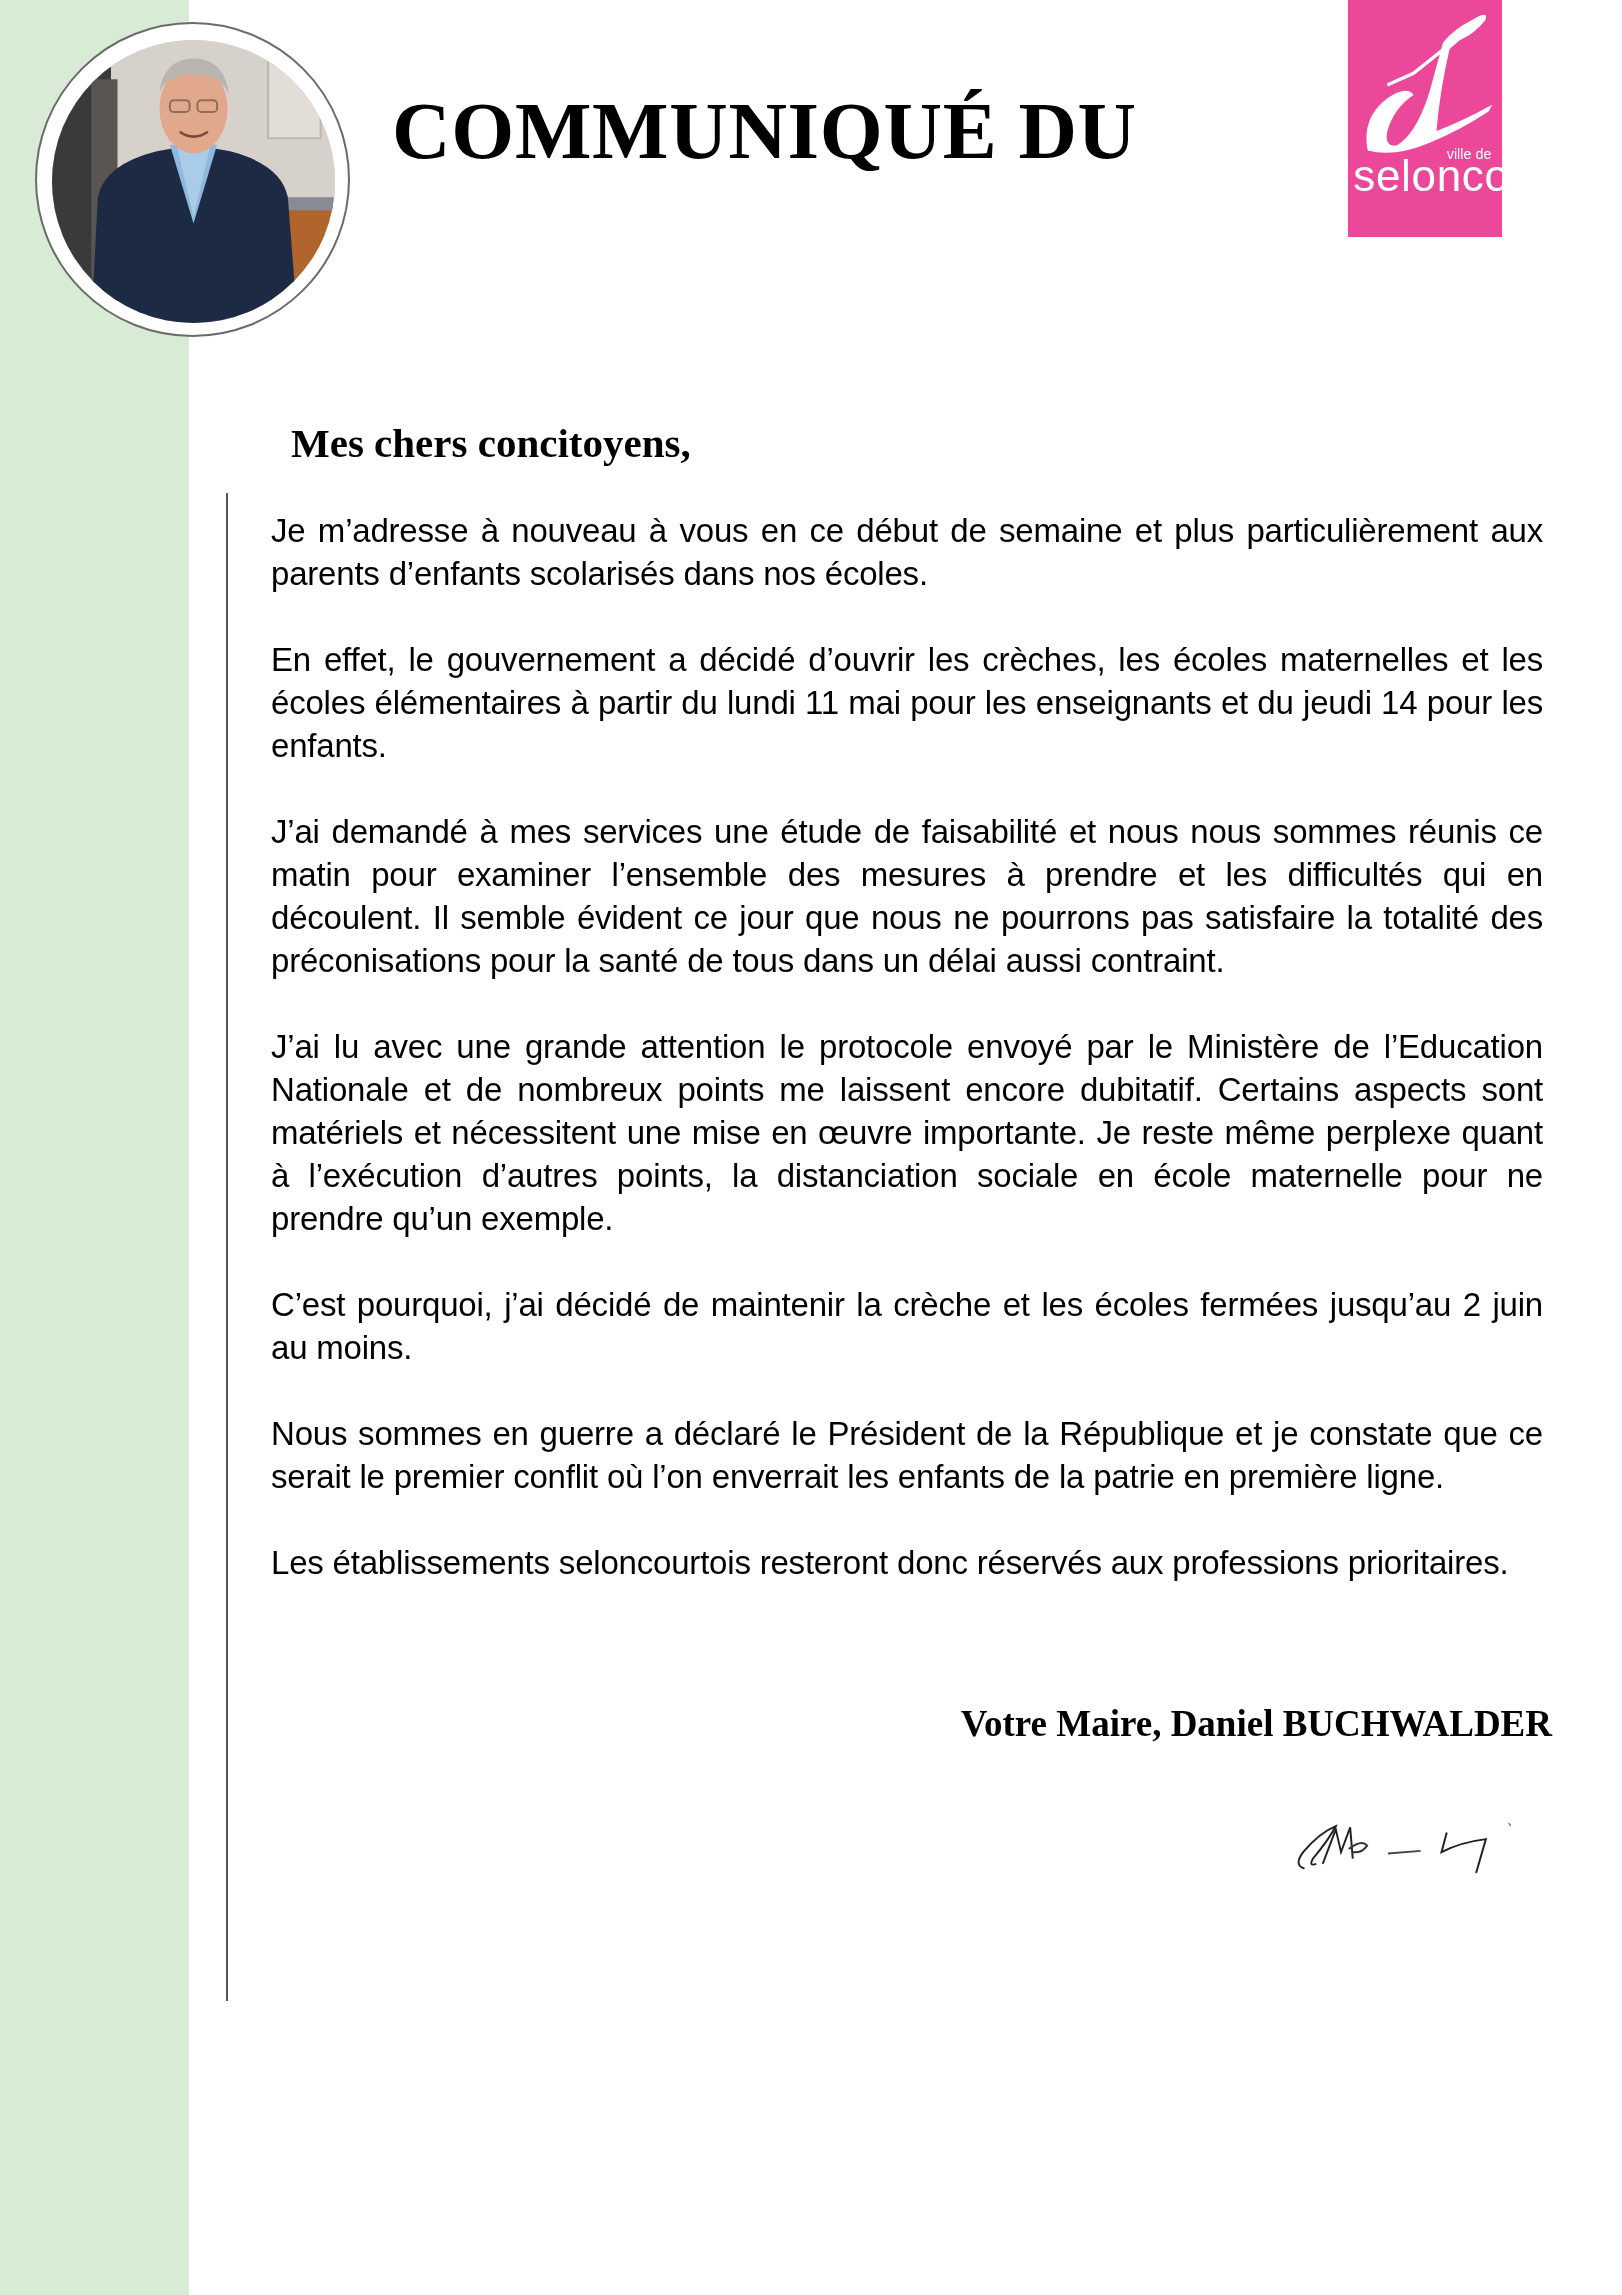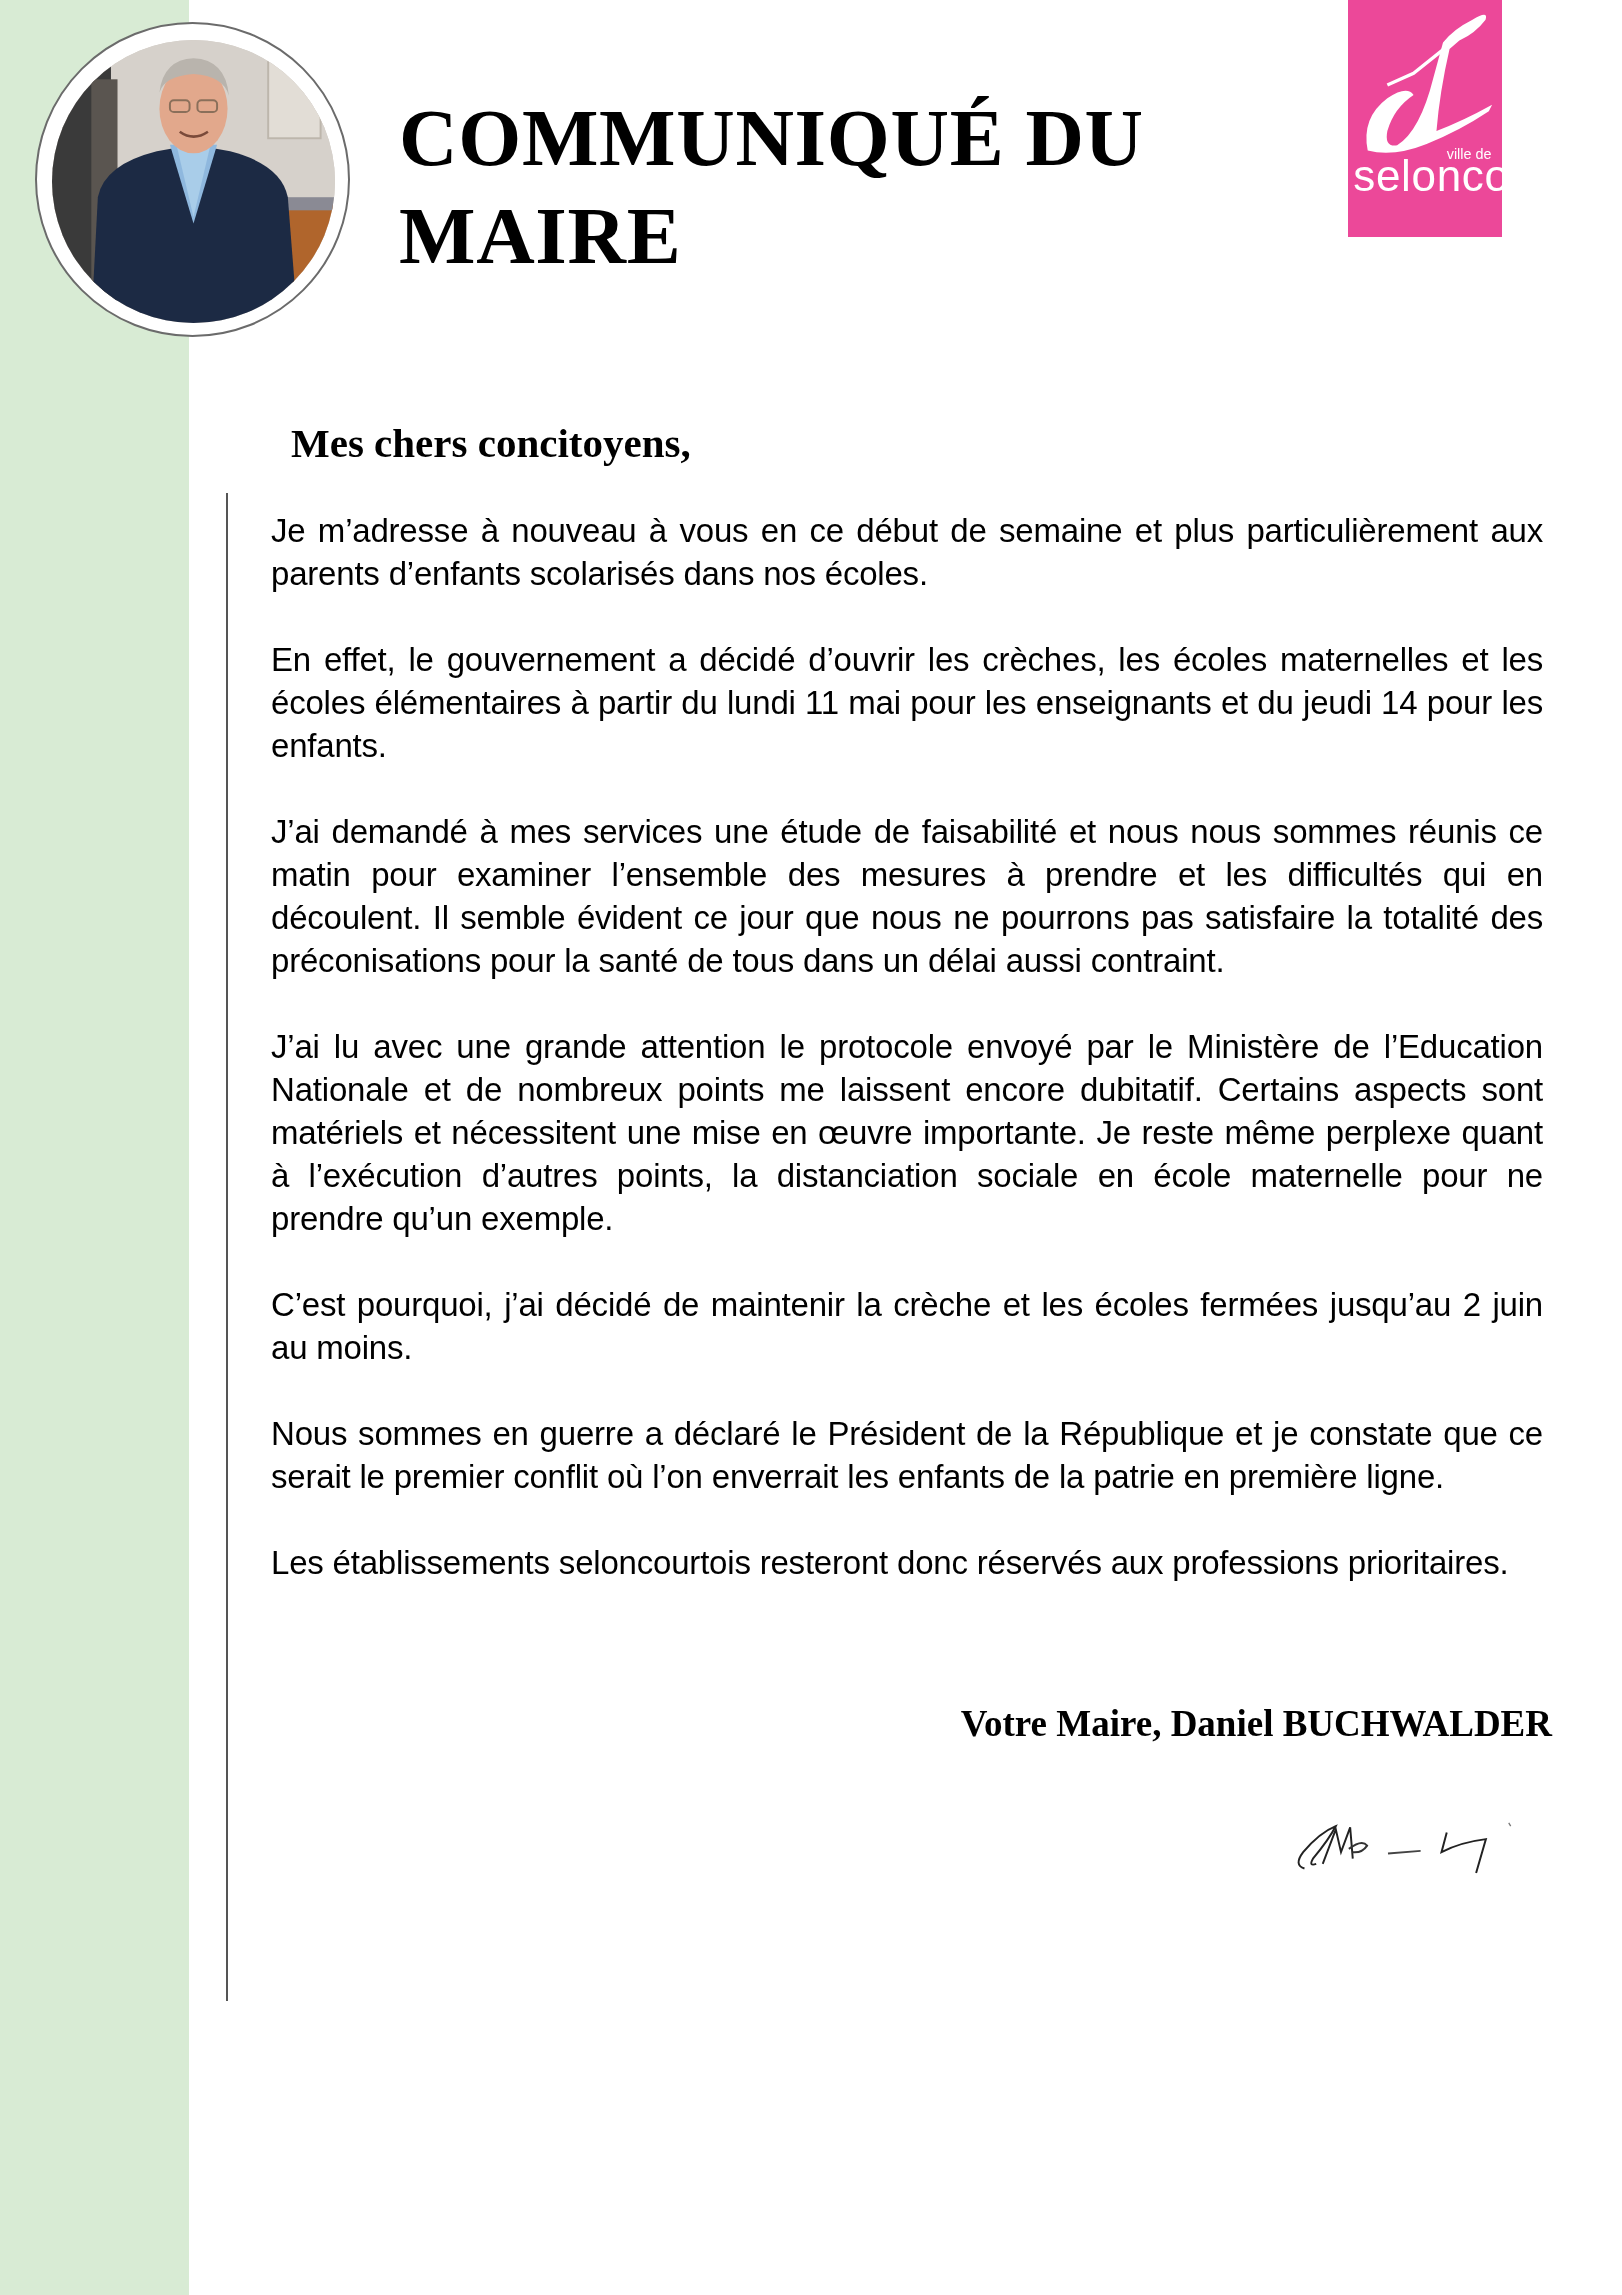--- a/index.html
+++ b/index.html
@@ -14,21 +14,21 @@
     border: 2.6px solid #6b6b6b; border-radius: 50%; background: #ffffff;
   }
   .photo {
     position: absolute; left: 52px; top: 40px; width: 283px; height: 283px;
     border-radius: 50%; overflow: hidden; background: #cfc9c2;
   }
   .photo svg { width: 100%; height: 100%; display: block; }
   .title {
     position: absolute; left: 383px; top: 73px; width: 916px;
     font-family: "Liberation Serif", serif; font-weight: bold;
-    font-size: 81px; line-height: 98px; letter-spacing: 0.7px; margin: 16px;
+    font-size: 81px; line-height: 98px; letter-spacing: 0.7px; margin: 9px;
   }
   .logo {
     position: absolute; left: 1348px; top: 0; width: 154px; height: 237px; background: #ec4899;
   }
   .logo svg { width: 100%; height: 100%; display: block; }
   .logo .ville { position: absolute; right: 10.5px; top: 147px; color: #fff; font-size: 14.4px; line-height: 15.7px; }
   .logo .name { position: absolute; left: 5.2px; top: 157px; color: #fff; font-size: 44px; line-height: 37px; letter-spacing: 0.7px; }
   .greeting {
     position: absolute; left: 291px; top: 423px; margin: 0;
     font-family: "Liberation Serif", serif; font-weight: bold;
@@ -65,21 +65,20 @@
     <ellipse cx="216" cy="105" rx="52" ry="68" fill="#e2a88c"></ellipse>
     <path d="M164 80 Q170 30 216 28 Q265 30 270 85 Q262 55 216 52 Q172 55 164 80 Z" fill="#b9b4ad"></path>
     <rect x="180" y="92" width="30" height="18" rx="6" fill="none" stroke="#8a6f5a" stroke-width="3"></rect>
     <rect x="222" y="92" width="30" height="18" rx="6" fill="none" stroke="#8a6f5a" stroke-width="3"></rect>
     <path d="M195 140 Q216 155 238 140" stroke="#7a4a3a" stroke-width="4" fill="none"></path>
   </svg>
 </div>
 
 <h1 class="title">
   <span>COMMUNIQUÉ DU</span><br>
-  <span>MAIRE</span>
 </h1>
 
 <div class="logo">
   <svg viewBox="0 0 235 362">
     <path d="M30 230 Q20 180 60 150 Q90 130 100 145 Q70 165 60 200 Q55 225 75 222 Q110 200 130 120 L145 65 Q160 45 190 30 Q215 15 210 30 Q195 50 170 62 L155 75 Q140 140 135 200 Q175 185 220 160 L215 170 Q170 200 120 220 Q70 240 30 230 Z" fill="#ffffff"></path>
     <path d="M60 130 L100 112 L150 72" stroke="#ffffff" stroke-width="5" fill="none"></path>
   </svg>
   <span class="ville">ville de</span>
   <span class="name">seloncourt</span>
 </div>

